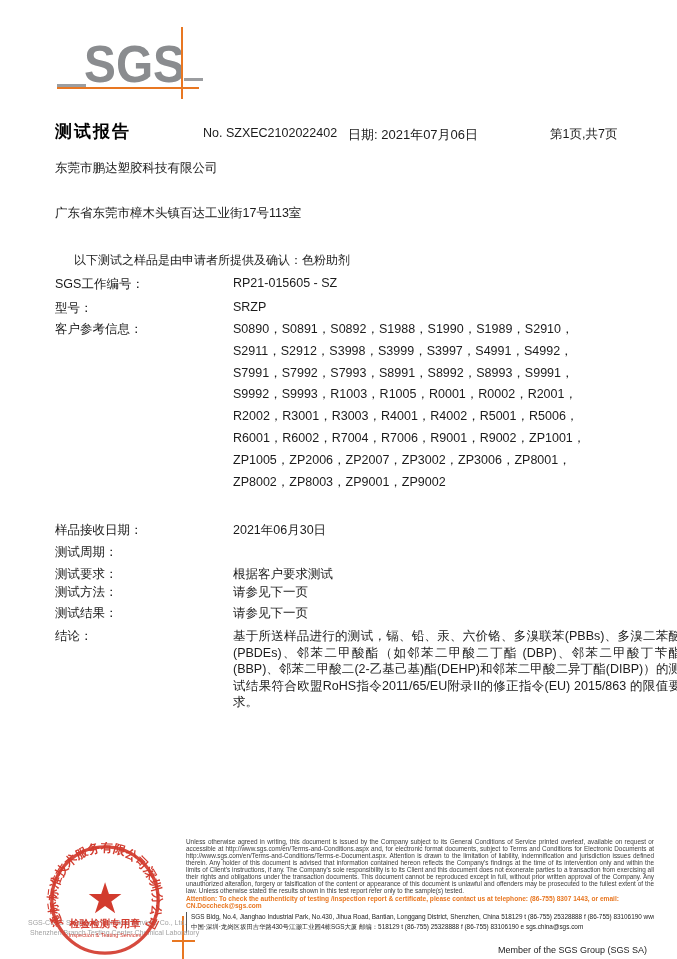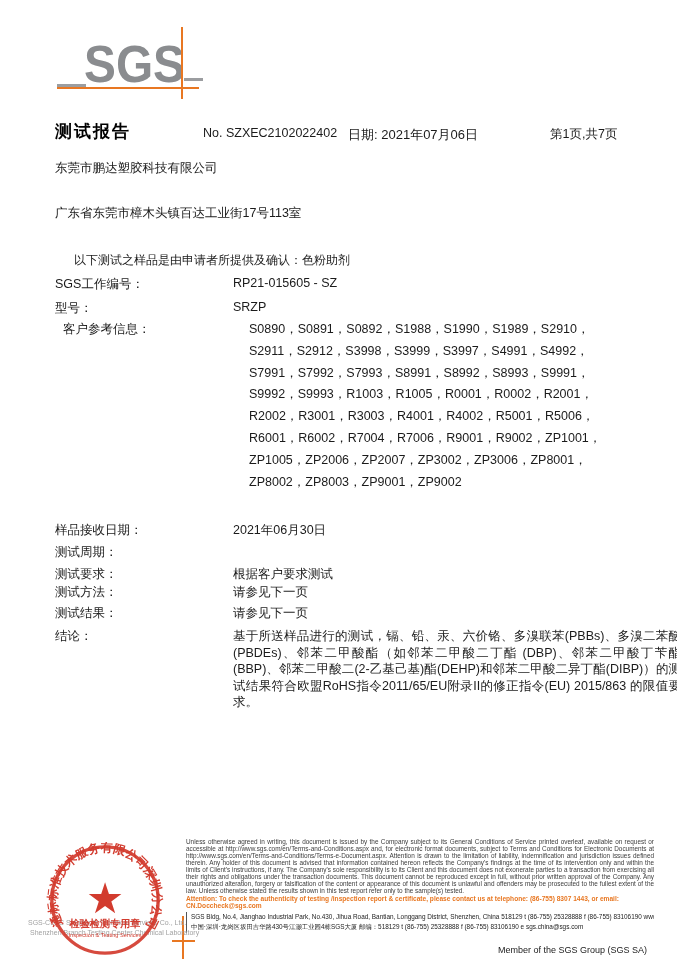--- a/index.html
+++ b/index.html
@@ -21,21 +21,21 @@
   .title{left:55px;top:120px;font-size:17px;font-weight:bold;color:#000;letter-spacing:2px;text-align:right;}
   .report-no{left:203px;top:126px;font-size:12.5px;}
   .date{left:348px;top:126px;font-size:13px;}
   .pageno{left:550px;top:126px;font-size:12.5px;}
   .company{left:55px;top:160px;font-size:12.5px;text-align:center;}
   .addr{left:55px;top:184px;font-size:12.5px;margin-top:21px;}
   .intro{left:62px;top:252px;font-size:12px;margin-left:12px;}
   
   .row{position:absolute;left:55px;display:flex;font-size:12.5px;}
   .row .lbl{width:178px;flex:none;}
-  .refline{line-height:21.8px;margin-left:8px;}
+  .refline{line-height:21.8px;}
   .conc{width:448px;line-height:16.5px;text-align:justify;}
   
   .stamp{left:46px;top:842px;width:118px;height:116px;z-index:2;}
   .lab1{left:28px;top:919px;font-size:7px;color:#a2a2a2;z-index:1;white-space:nowrap;}
   .lab2{left:30px;top:929px;font-size:7px;color:#a2a2a2;z-index:1;white-space:nowrap;}
   .footright{left:186px;top:838px;width:468px;}
   .disclaimer{font-size:6.4px;line-height:7px;text-align:justify;color:#3c3c3c;}
   .attention{font-size:6.6px;line-height:7.3px;color:#e87722;font-weight:bold;margin-top:1px;}
   .addrblock{margin-top:2px;border-left:1px solid #555;padding-left:4px;
     font-size:6.4px;line-height:10.5px;color:#222;}

